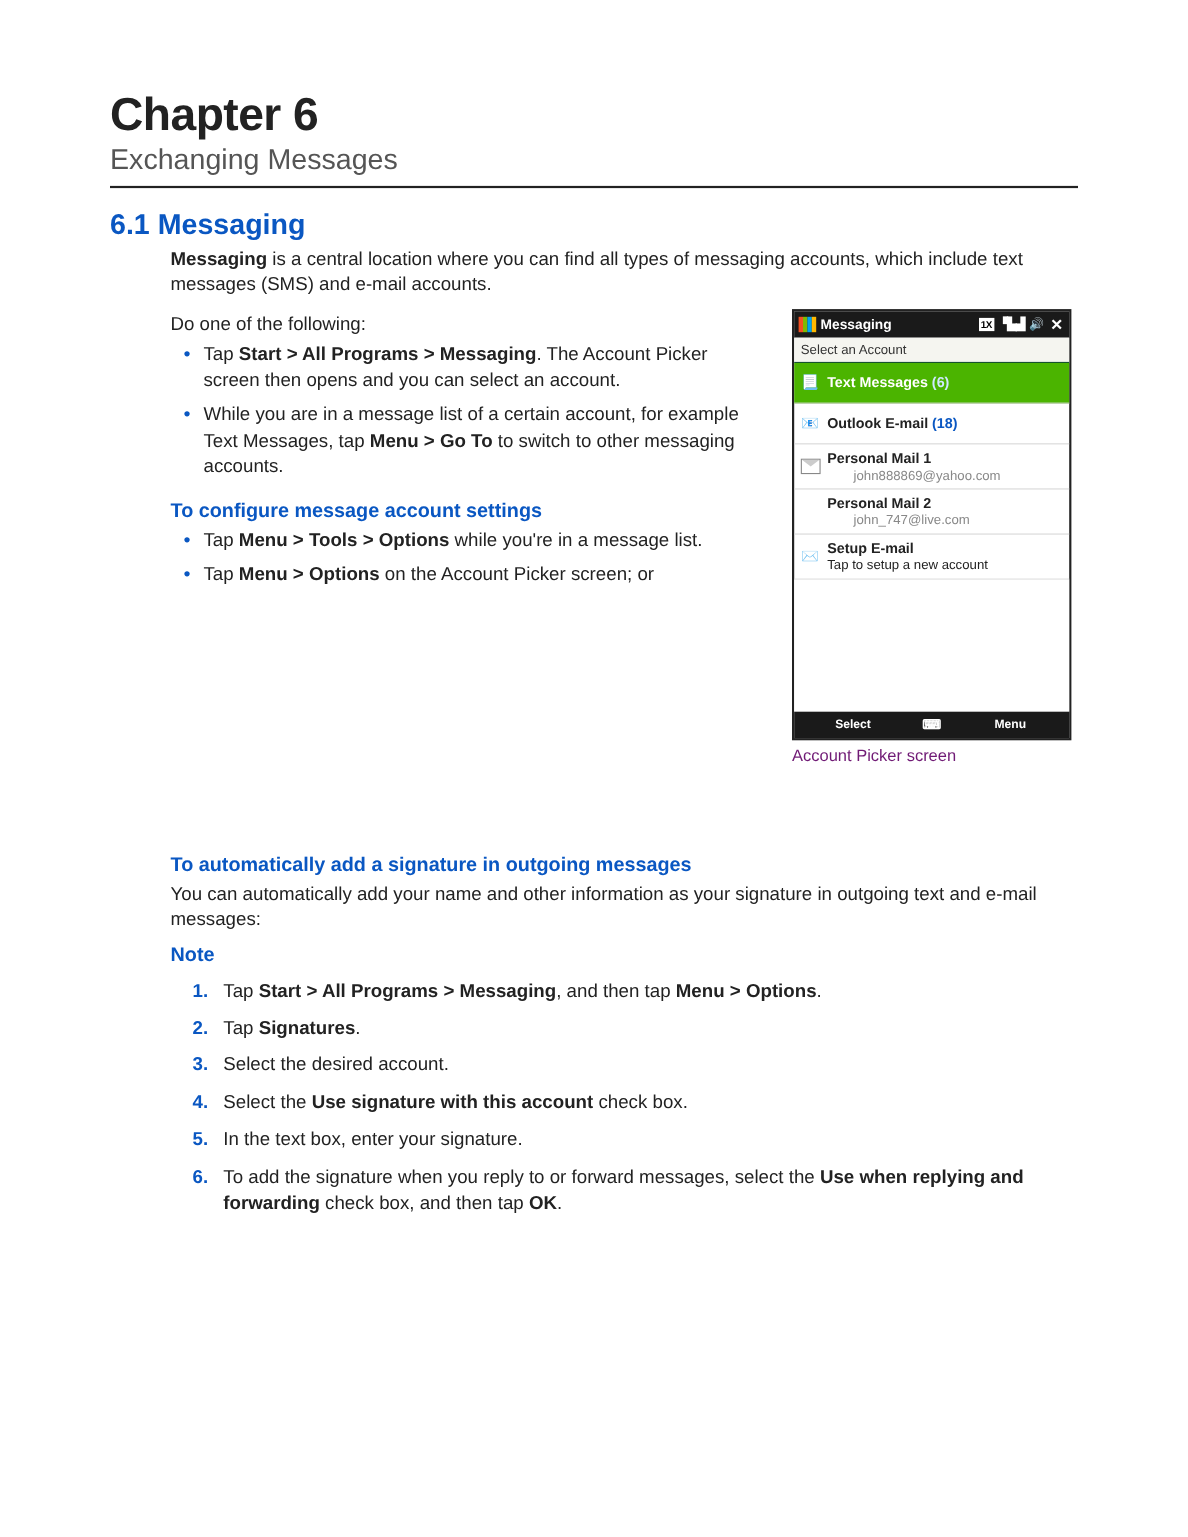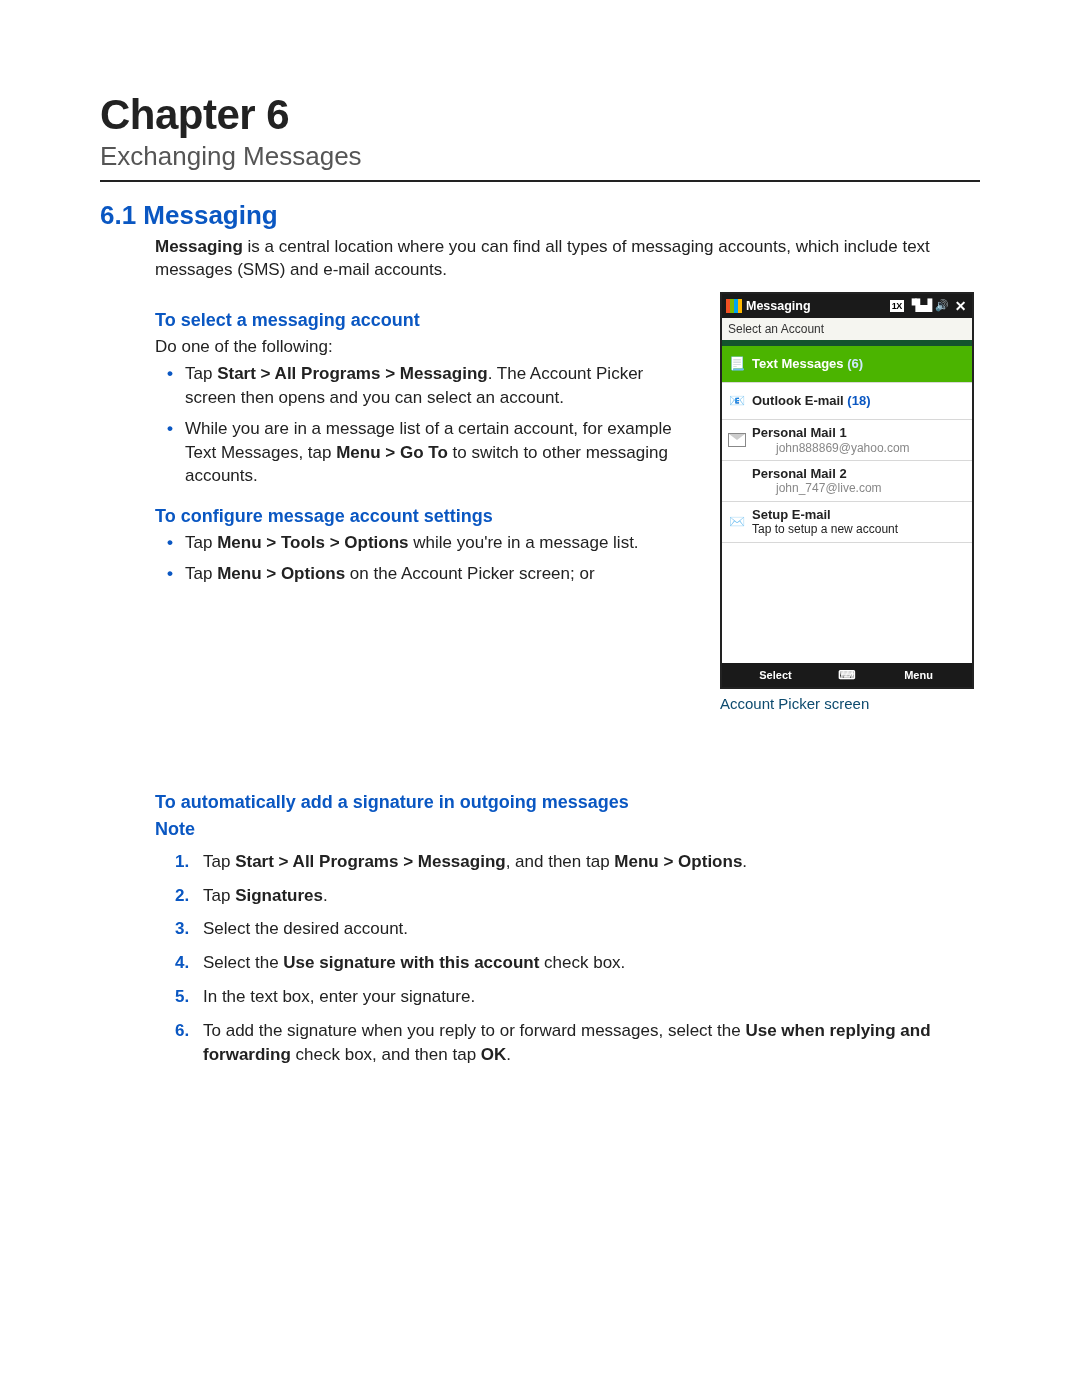--- a/index.html
+++ b/index.html
@@ -9,21 +9,21 @@
     font-family: "Segoe UI", "Myriad Pro", Arial, sans-serif;
     color: #222;
     width: 1080px;
   }
   .page {
     padding: 80px 100px 60px 100px;
   }
   .chapter-heading {
     font-size: 42px;
     font-weight: 700;
-    margin: 11px 0 2px 0;
+    margin: 0 0 2px 0;
     letter-spacing: -0.5px;
   }
   .subtitle {
     font-size: 26px;
     font-weight: 400;
     color: #555;
     margin: 0 0 8px 0;
   }
   .divider {
     border: none;
@@ -109,21 +109,21 @@
     font-size: 18px;
     color: #0a57c2;
     margin: 6px 0 8px 0;
   }
   .note-row .label {
     font-weight: 700;
     flex: 0 0 auto;
   }
   .caption {
     font-size: 15px;
-    color: #0c4a6e;
+    color: #701a75;
     margin-top: 6px;
   }
   
   .device {
     width: 250px;
     border: 2px solid #222;
     background: #fff;
     font-family: Tahoma, Verdana, sans-serif;
     font-size: 13px;
   }
@@ -165,21 +165,21 @@
   .dev-top .x {
     font-size: 14px;
     font-weight: 700;
     padding: 0 2px;
   }
   .dev-sel {
     background: #f5f5f0;
     color: #333;
     padding: 4px 6px;
     font-size: 12px;
-    border-bottom: 6px solid #14532d;
+    border-bottom: 1px solid #14532d;
   }
   .acct {
     display: flex;
     align-items: center;
     gap: 6px;
     padding: 5px 6px;
     border-bottom: 1px solid #d8d8d8;
     min-height: 26px;
   }
   .acct.sel {
@@ -265,21 +265,20 @@
 
   <div class="body-indent">
 
     <p class="para">
       <strong>Messaging</strong><span> is a central location where you can find all types of messaging accounts, which include text messages (SMS) and e-mail accounts.</span>
     </p>
 
     <div class="two-col">
       <div class="left-col">
 
-        <div class="subhead">To select a messaging account</div>
         <p class="para" style="margin-bottom:2px">Do one of the following:</p>
         <ul class="bullets">
           <li>
             <span>Tap </span><strong>Start &gt; All Programs &gt; Messaging</strong><span>. The Account Picker screen then opens and you can select an account.</span>
           </li>
           <li>
             <span>While you are in a message list of a certain account, for example Text Messages, tap </span><strong>Menu &gt; Go To</strong><span> to switch to other messaging accounts.</span>
           </li>
         </ul>
 
@@ -368,20 +367,21 @@
             <span class="l">Select</span>
             <span class="c">⌨</span>
             <span class="r">Menu</span>
           </div>
         </div>
         <div class="caption">Account Picker screen</div>
       </div>
     </div>
 
     <div class="subhead" style="margin-top:80px">To automatically add a signature in outgoing messages</div>
+    <p class="para">You can automatically add your name and other information as your signature in outgoing text and e-mail messages:</p>
 
     <div class="note-row">
       <span class="label">Note</span>
     </div>
 
     <ol class="steps">
       <li>
         <span>Tap </span><strong>Start &gt; All Programs &gt; Messaging</strong><span>, and then tap </span><strong>Menu &gt; Options</strong><span>.</span>
       </li>
       <li>

